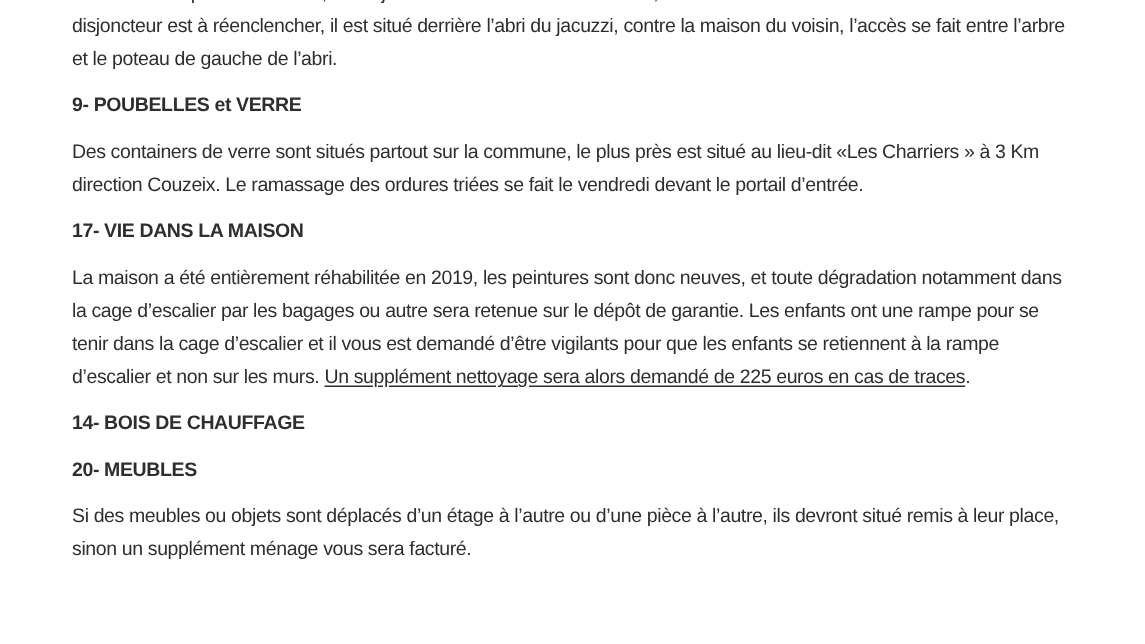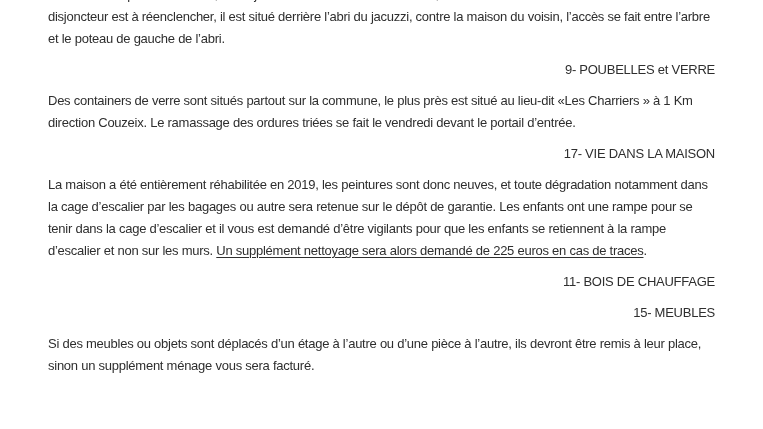--- a/index.html
+++ b/index.html
@@ -21,48 +21,47 @@
   .para, .heading {
     font-size: 13px;
     line-height: 22px;
     letter-spacing: -0.25px;
     margin: 9px 0;
     text-align: left;
     white-space: normal;
   }
   .heading {
     
-    font-weight: 400;
-    text-align: right;
+    font-weight: 700;
   }
   .intro {
     
     margin-top: -16px;
   }
   .underline {
     text-decoration: underline;
     text-underline-offset: 2px;
     text-align: right;
   }
 </style>
 </head>
 <body>
 
 <div class="page">
 
   <p class="para intro">En cas de coupure de courant, un disjoncteur est situé dans la maison, dans le local de la machine à laver. Un autre disjoncteur est à réenclencher, il est situé derrière l’abri du jacuzzi, contre la maison du voisin, l’accès se fait entre l’arbre et le poteau de gauche de l’abri.</p>
 
   <p class="heading">9- POUBELLES et VERRE</p>
 
-  <p class="para">Des containers de verre sont situés partout sur la commune, le plus près est situé au lieu-dit «Les Charriers » à 1 Km direction Couzeix. Le ramassage des ordures triées se fait le vendredi devant le portail d’entrée.</p>
+  <p class="para">Des containers de verre sont situés partout sur la commune, le plus près est situé au lieu-dit «Les Charriers » à 3 Km direction Couzeix. Le ramassage des ordures triées se fait le vendredi devant le portail d’entrée.</p>
 
   <p class="heading">17- VIE DANS LA MAISON</p>
 
   <p class="para"><span>La maison a été entièrement réhabilitée en 2019, les peintures sont donc neuves, et toute dégradation notamment dans la cage d’escalier par les bagages ou autre sera retenue sur le dépôt de garantie. Les enfants ont une rampe pour se tenir dans la cage d’escalier et il vous est demandé d’être vigilants pour que les enfants se retiennent à la rampe d’escalier et non sur les murs. </span><span class="underline">Un supplément nettoyage sera alors demandé de 225 euros en cas de traces</span><span>.</span></p>
 
-  <p class="heading">11- BOIS DE CHAUFFAGE</p>
+  <p class="heading">14- BOIS DE CHAUFFAGE</p>
 
 
-  <p class="heading">15- MEUBLES</p>
+  <p class="heading">20- MEUBLES</p>
 
-  <p class="para">Si des meubles ou objets sont déplacés d’un étage à l’autre ou d’une pièce à l’autre, ils devront être remis à leur place, sinon un supplément ménage vous sera facturé.</p>
+  <p class="para">Si des meubles ou objets sont déplacés d’un étage à l’autre ou d’une pièce à l’autre, ils devront situé remis à leur place, sinon un supplément ménage vous sera facturé.</p>
 
 </div>
 
 </body></html>

